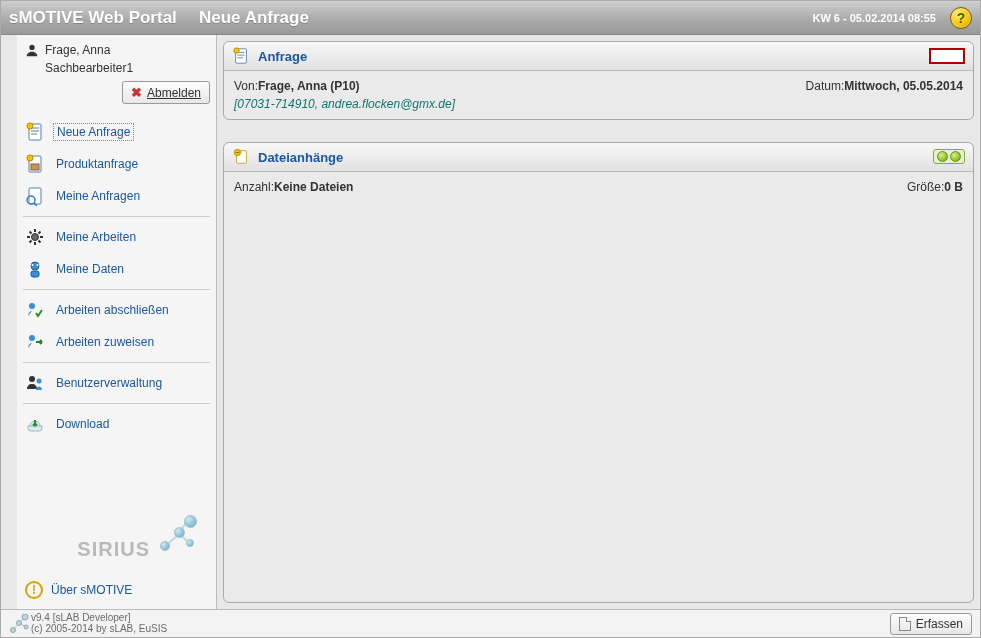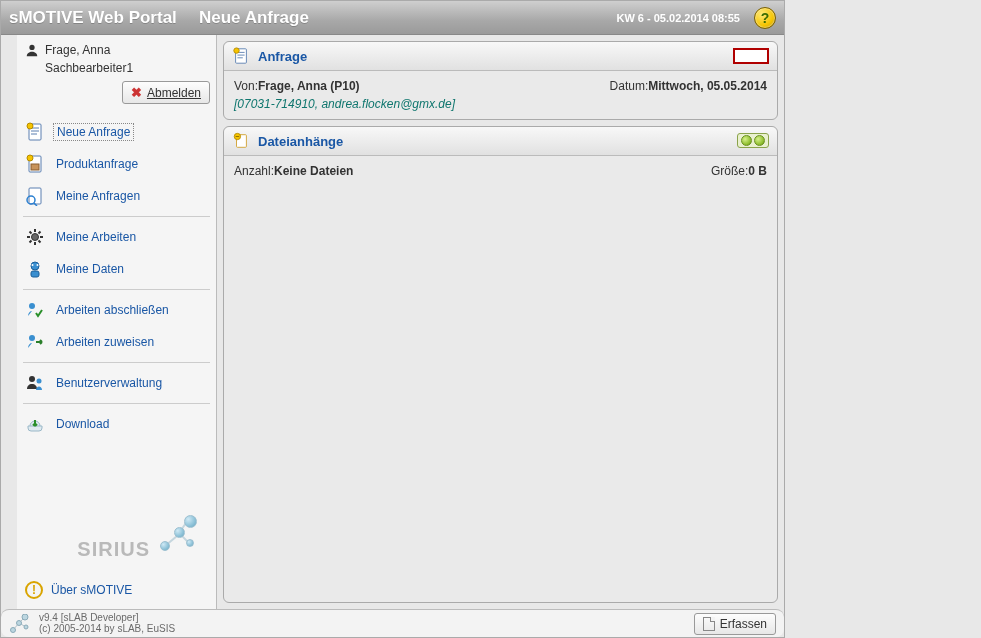--- a/index.html
+++ b/index.html
@@ -6,21 +6,21 @@
 body {
   font-family: Arial, Helvetica, sans-serif;
   font-size: 12px;
   background: #e8e8e8;
   width: 981px;
   height: 638px;
   overflow: hidden;
   color: #333;
 }
 .app {
-  width: 785px;
+  width: 981px;
   height: 638px;
   display: flex;
   flex-direction: column;
   border: 1px solid #aaa;
   background: #e8e8e8;
 }
 
 
 .topbar {
   height: 34px;
@@ -195,21 +195,21 @@
   font-weight: bold;
   font-size: 12px;
 }
 
 
 .main {
   flex: 1;
   display: flex;
   flex-direction: column;
   padding: 6px;
-  gap: 6px;
+  gap: 22px;
   min-height: 0;
 }
 .panel {
   border: 1px solid #aaa;
   border-radius: 6px;
   background: #eaeaea;
 }
 .panel-head {
   background: linear-gradient(to bottom, #f8f8f8, #e1e1e1);
   border-bottom: 1px solid #bbb;
@@ -269,22 +269,21 @@
 }
 
 
 .footer {
   height: 28px;
   border-top: 1px solid #bbb;
   background: #f3f3f3;
   display: flex;
   align-items: center;
   padding: 0 8px;
-  gap: 8px;
-  border-radius: 8px;
+  gap: 0;
 }
 .footer-logo {
   display: flex; align-items: flex-end; gap: 2px;
   color: #8a8a8a;
 }
 .footer-text { display: flex; flex-direction: column; line-height: 1.05; }
 .footer-text span { font-size: 10px; color: #6a6a6a; }
 .footer .spacer { flex: 1; }
 .footer .btn {
   padding: 3px 8px;

